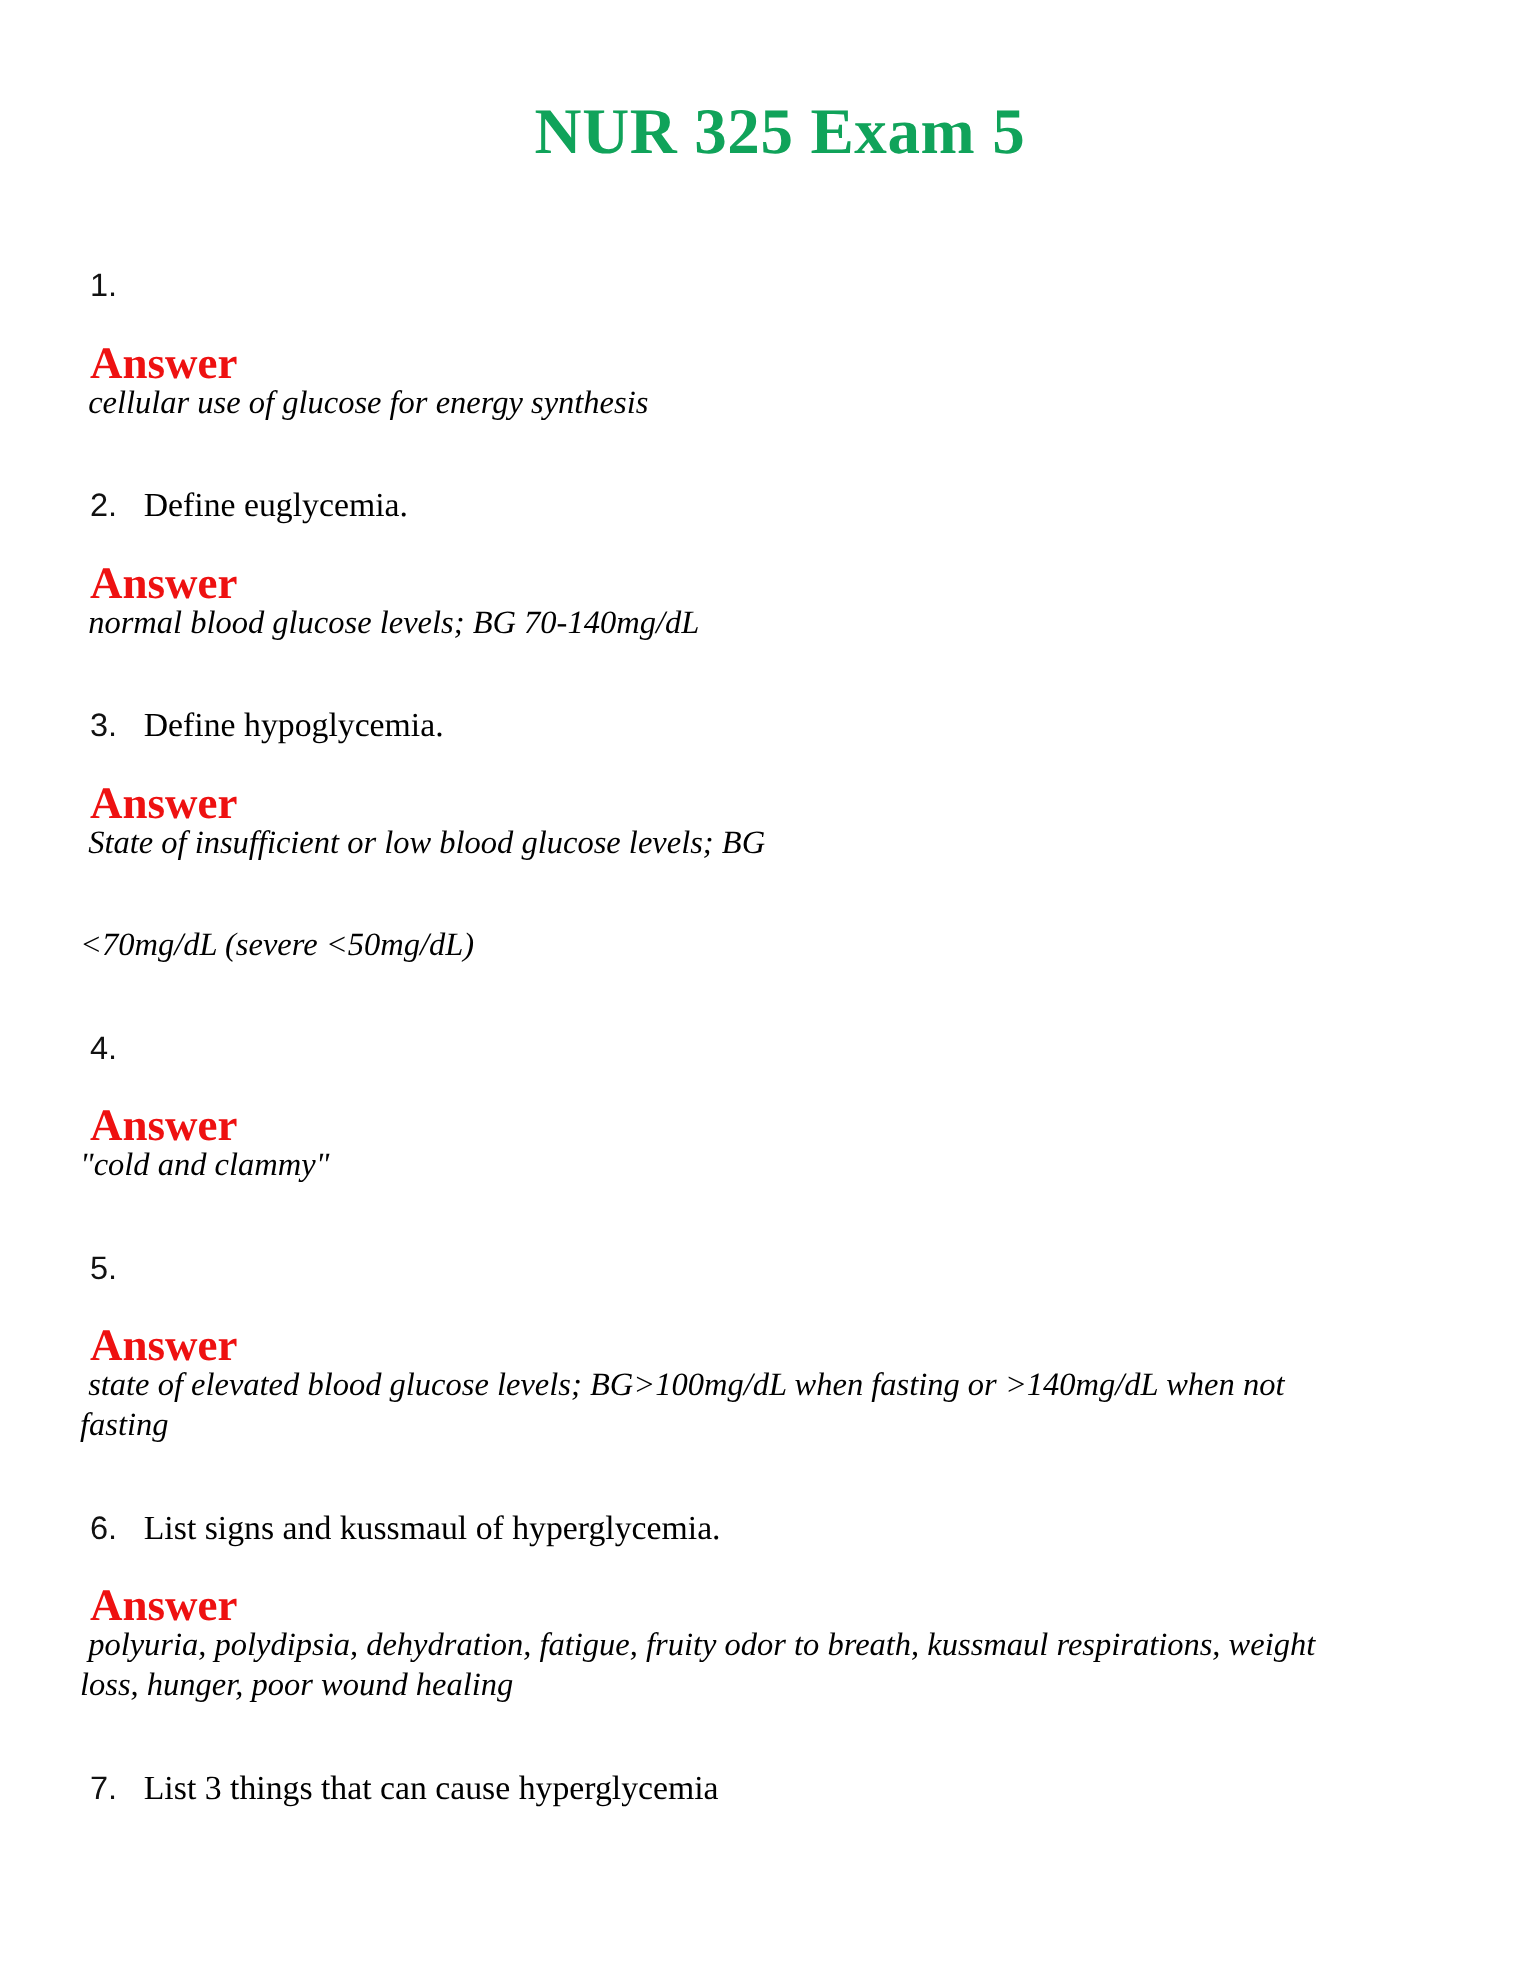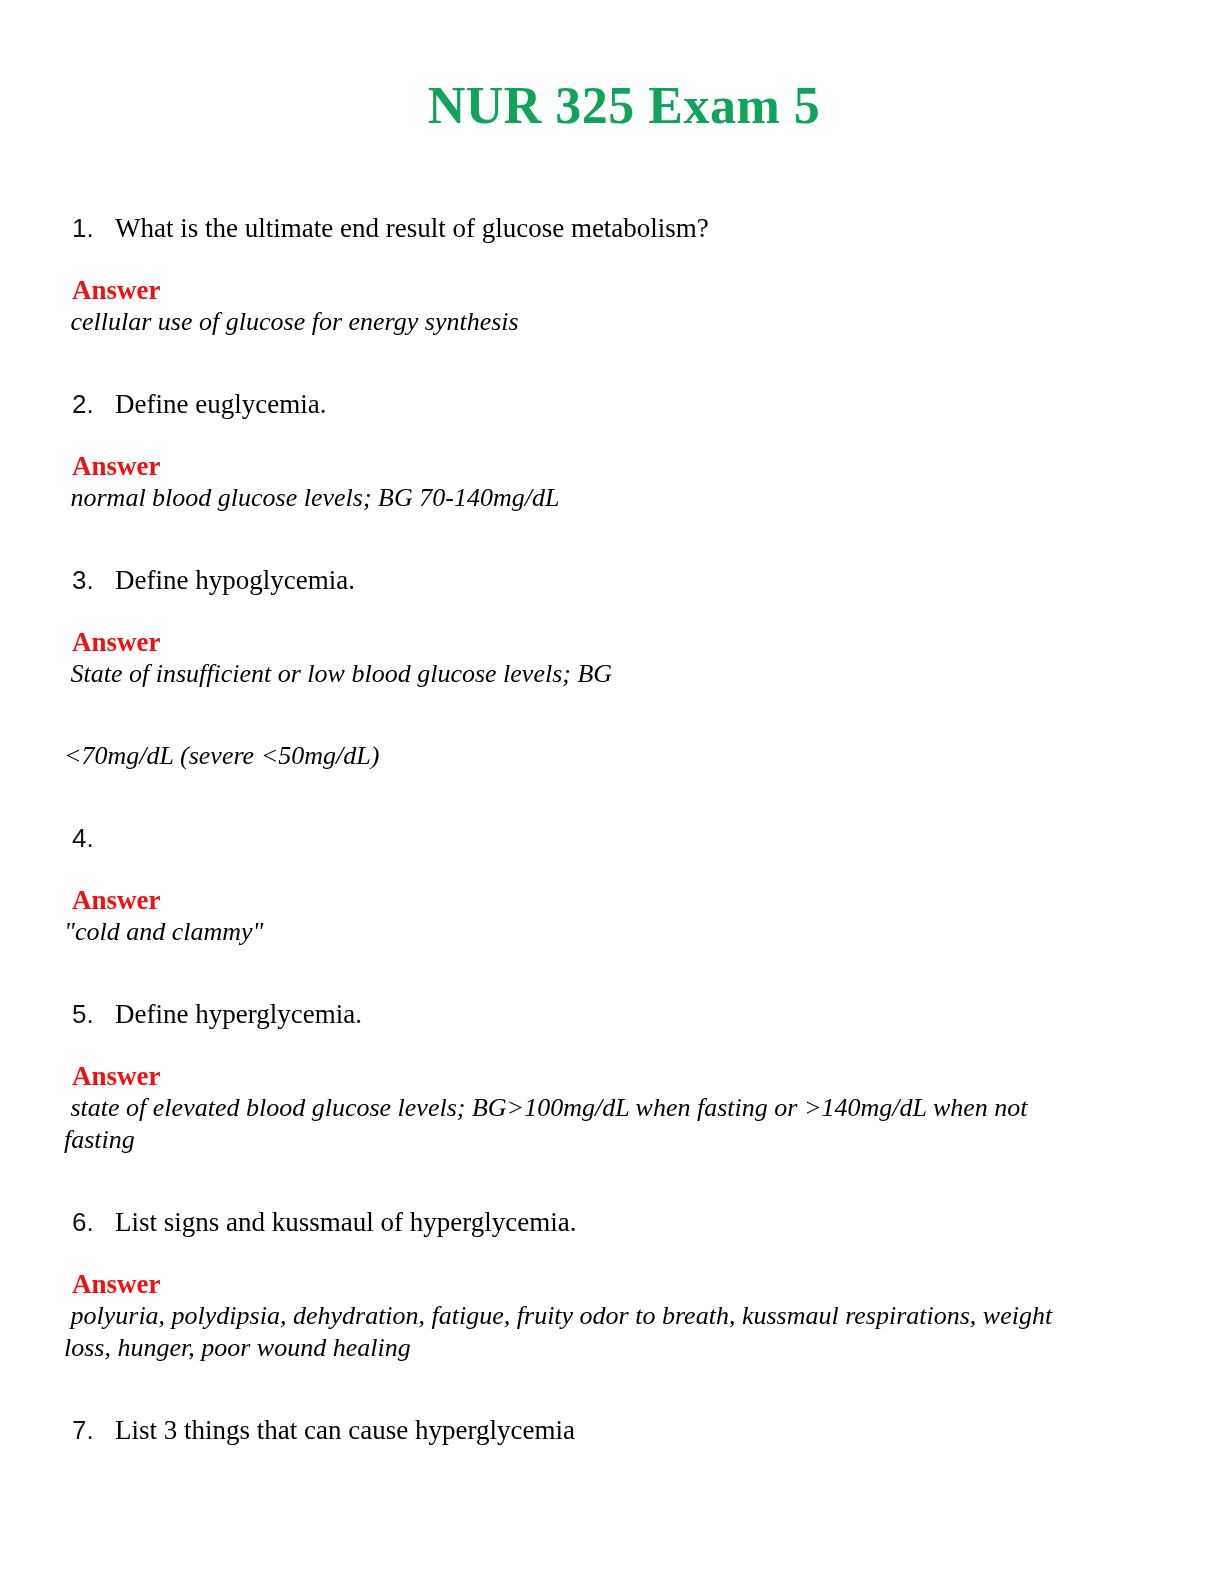--- a/index.html
+++ b/index.html
@@ -46,21 +46,21 @@
     color: #111111;
   }
   .qtext {
     font-family: "Liberation Serif", serif;
     font-size: 27px;
     color: #000000;
   }
   .answer-label {
     font-family: "Liberation Serif", serif;
     font-weight: bold;
-    font-size: 27px;
+    font-size: 36px;
     line-height: 32px;
     color: #ee1111;
   }
   .answer-line {
     margin-left: -8px;
     font-family: "Liberation Serif", serif;
     font-size: 26px;
     line-height: 32px;
     color: #000000;
     white-space: pre-wrap;
@@ -74,21 +74,20 @@
 </head>
 <body>
 
 <div class="page">
 
   <h1 class="doc-title">NUR 325 Exam 5</h1>
 
   <section class="qa">
     <div class="question">
       <span class="qnum">1.</span>
-      <span class="qtext">What is the ultimate end result of glucose metabolism?</span>
     </div>
     <div class="answer">
       <div class="answer-label">Answer</div>
       <div class="answer-line"> cellular use of glucose for energy synthesis</div>
     </div>
   </section>
 
   <section class="qa">
     <div class="question">
       <span class="qnum">2.</span>
@@ -118,21 +117,20 @@
     </div>
     <div class="answer">
       <div class="answer-label">Answer</div>
       <div class="answer-line">"cold and clammy"</div>
     </div>
   </section>
 
   <section class="qa">
     <div class="question">
       <span class="qnum">5.</span>
-      <span class="qtext">Define hyperglycemia.</span>
     </div>
     <div class="answer">
       <div class="answer-label">Answer</div>
       <div class="answer-line"> state of elevated blood glucose levels; BG&gt;100mg/dL when fasting or &gt;140mg/dL when not</div>
       <div class="answer-line">fasting</div>
     </div>
   </section>
 
   <section class="qa">
     <div class="question">

